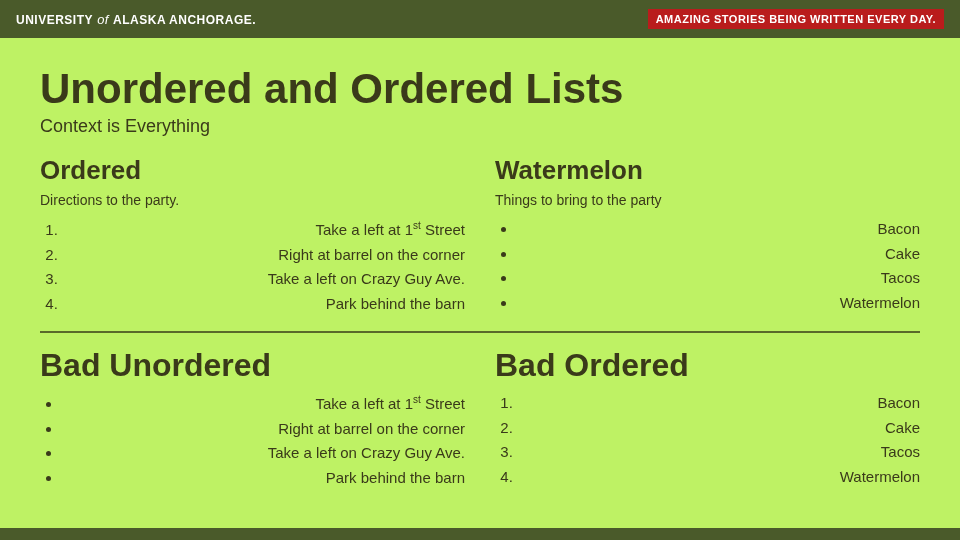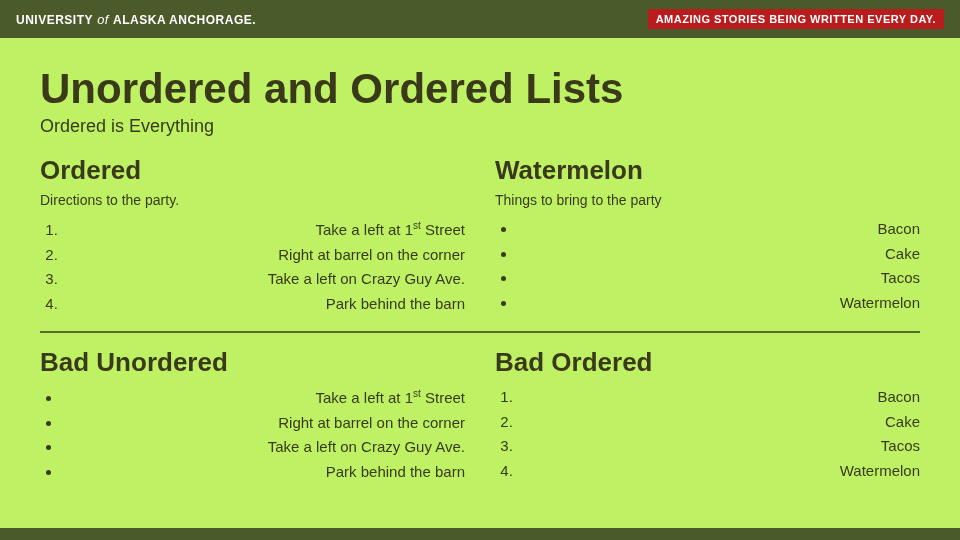--- a/index.html
+++ b/index.html
@@ -143,21 +143,21 @@
     .bottom-col {
       flex: 1;
       padding-right: 30px;
     }
 
     .bottom-col:last-child {
       padding-right: 0;
     }
 
     .bottom-heading {
-      font-size: 26px;
+      font-size: 32px;
       font-weight: bold;
       color: #3a3a1a;
       margin-bottom: 8px;
     }
 
     
     .footer-bar {
       background: #4a5a2a;
       height: 12px;
       flex-shrink: 0;
@@ -175,21 +175,21 @@
   <div class="header-bar">
     <div class="header-logo">
       <span>University</span> <em>of</em> <span>Alaska Anchorage.</span>
     </div>
     <div class="header-tagline">Amazing Stories Being Written Every Day.</div>
   </div>
 
   <div class="content">
 
     <div class="slide-title">Unordered and Ordered Lists</div>
-    <div class="slide-subtitle">Ordered is Everything</div>
+    <div class="slide-subtitle">Context is Everything</div>
 
     <div class="columns">
 
       <div class="col">
         <div class="col-heading">Ordered</div>
         <div class="col-desc">Directions to the party.</div>
         <ol class="styled-list">
           <li>Take a left at 1<sup>st</sup> Street</li>
           <li>Right at barrel on the corner</li>
           <li>Take a left on Crazy Guy Ave.</li>

